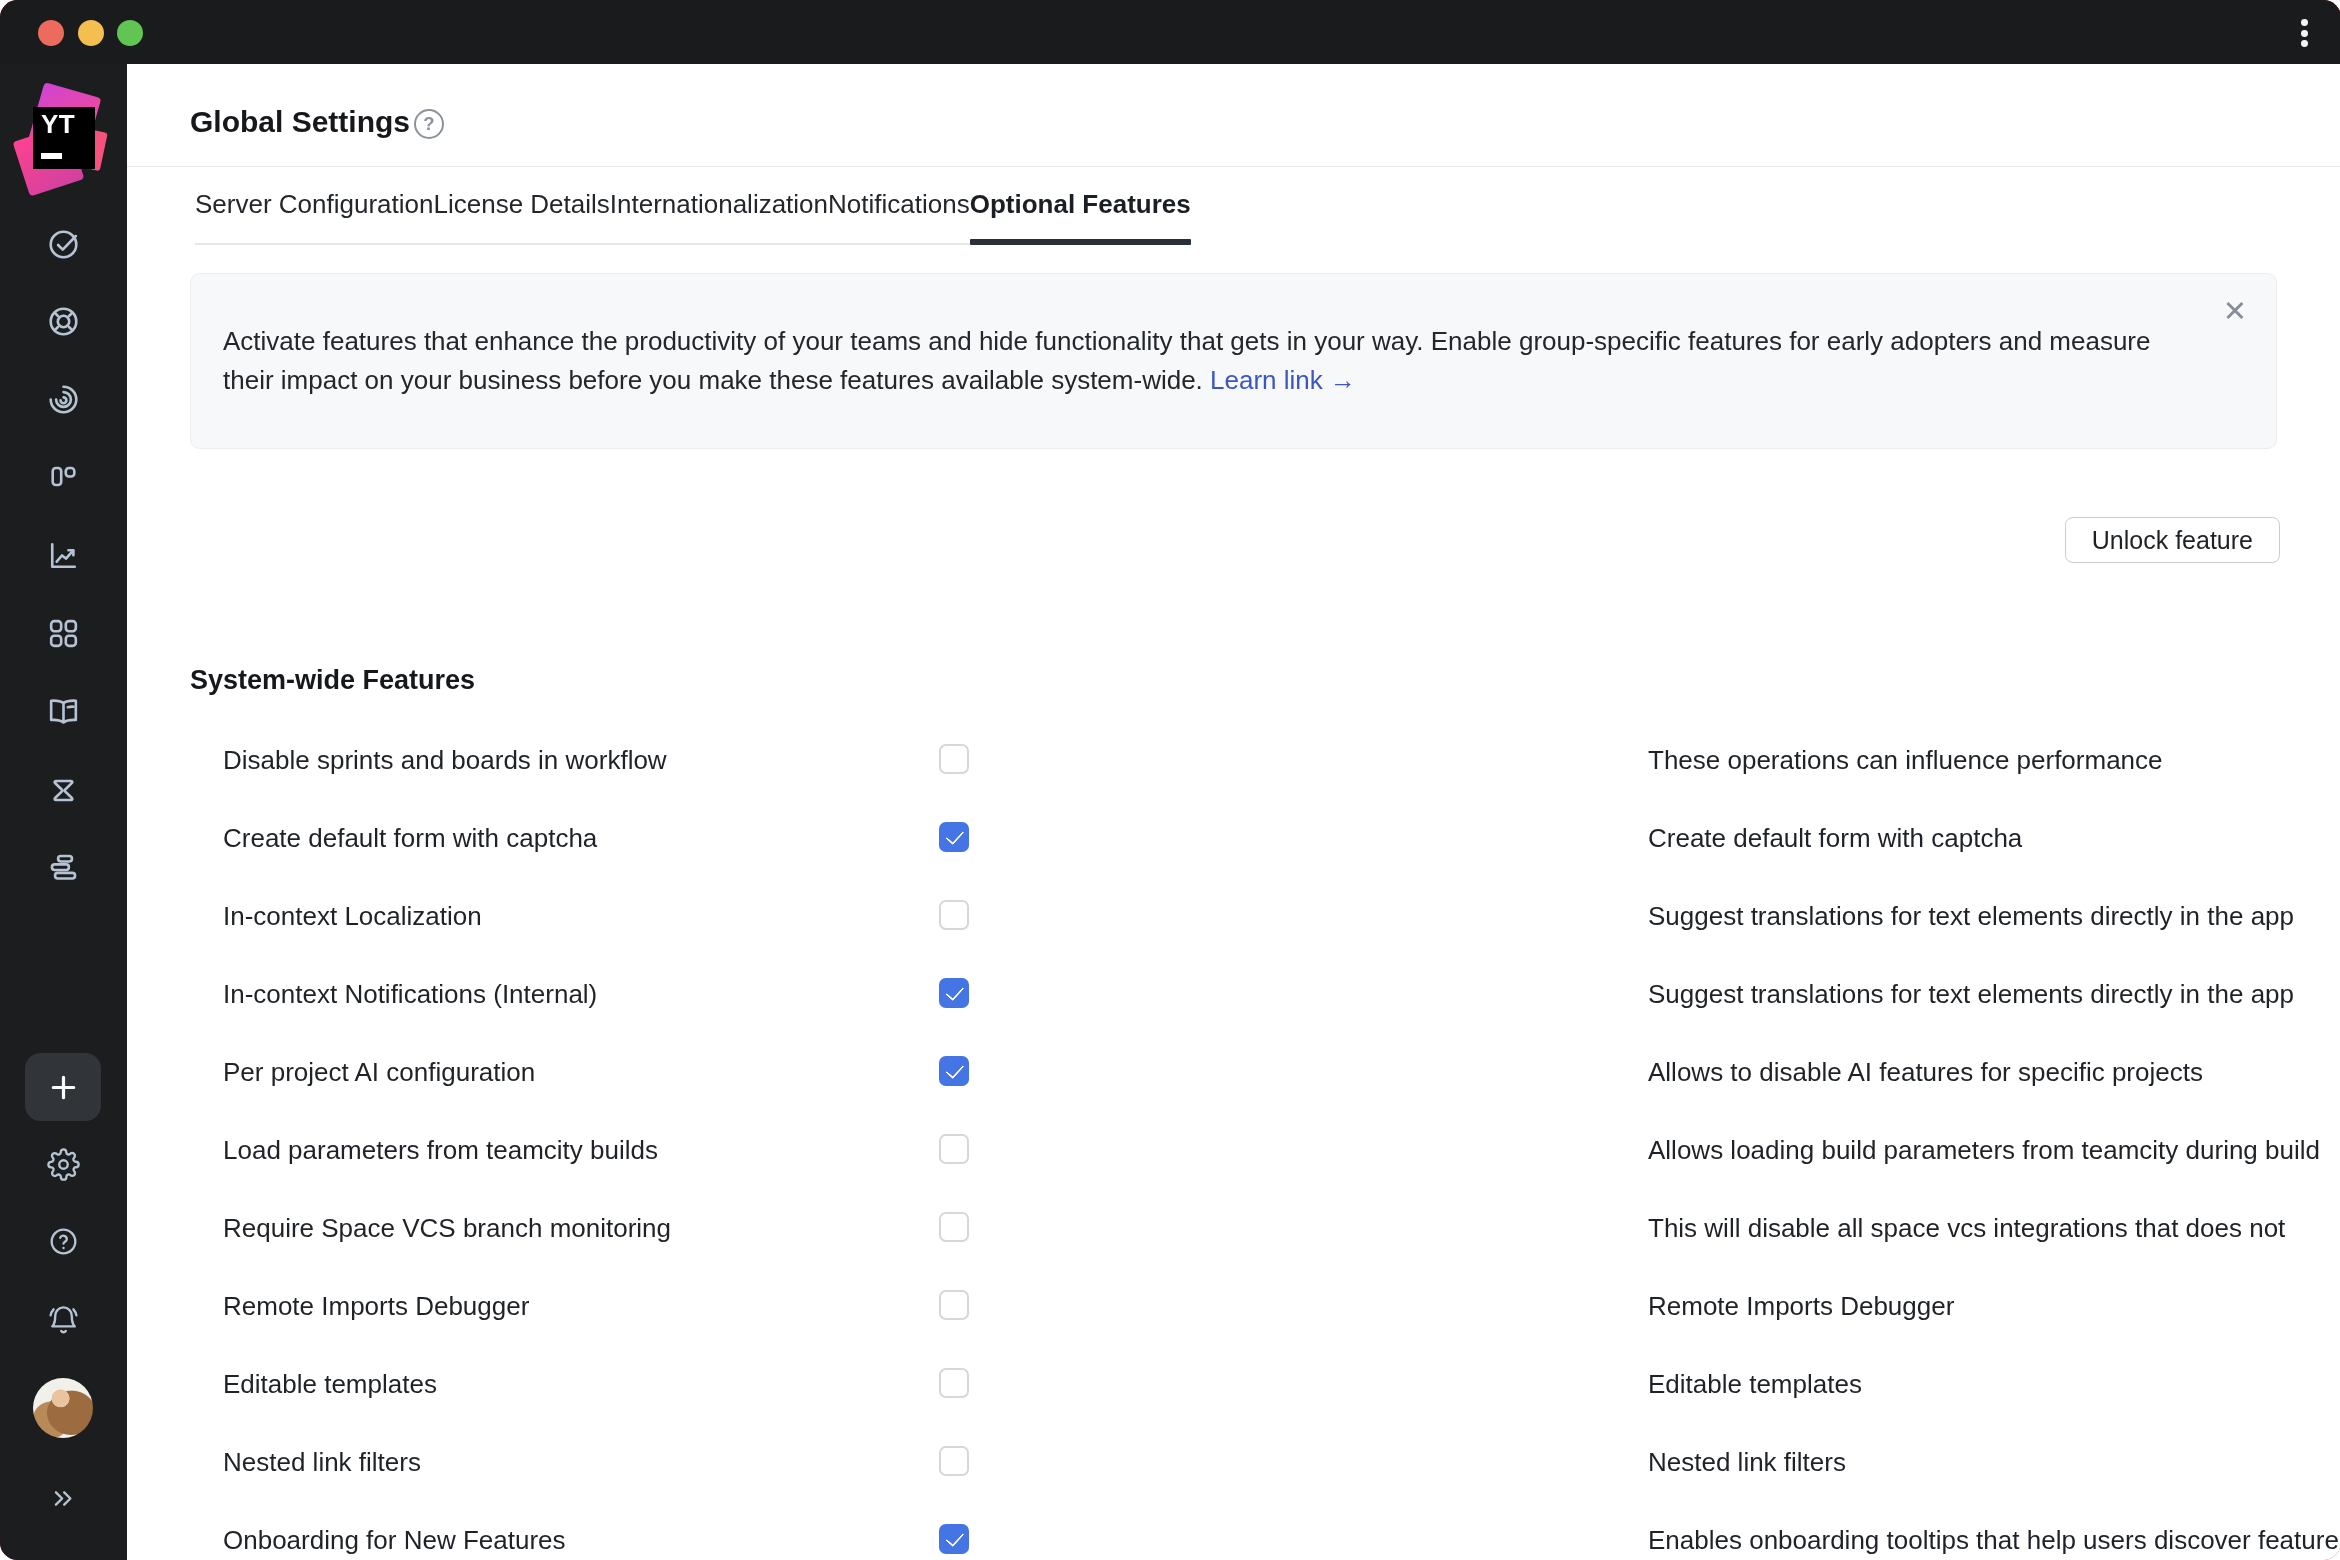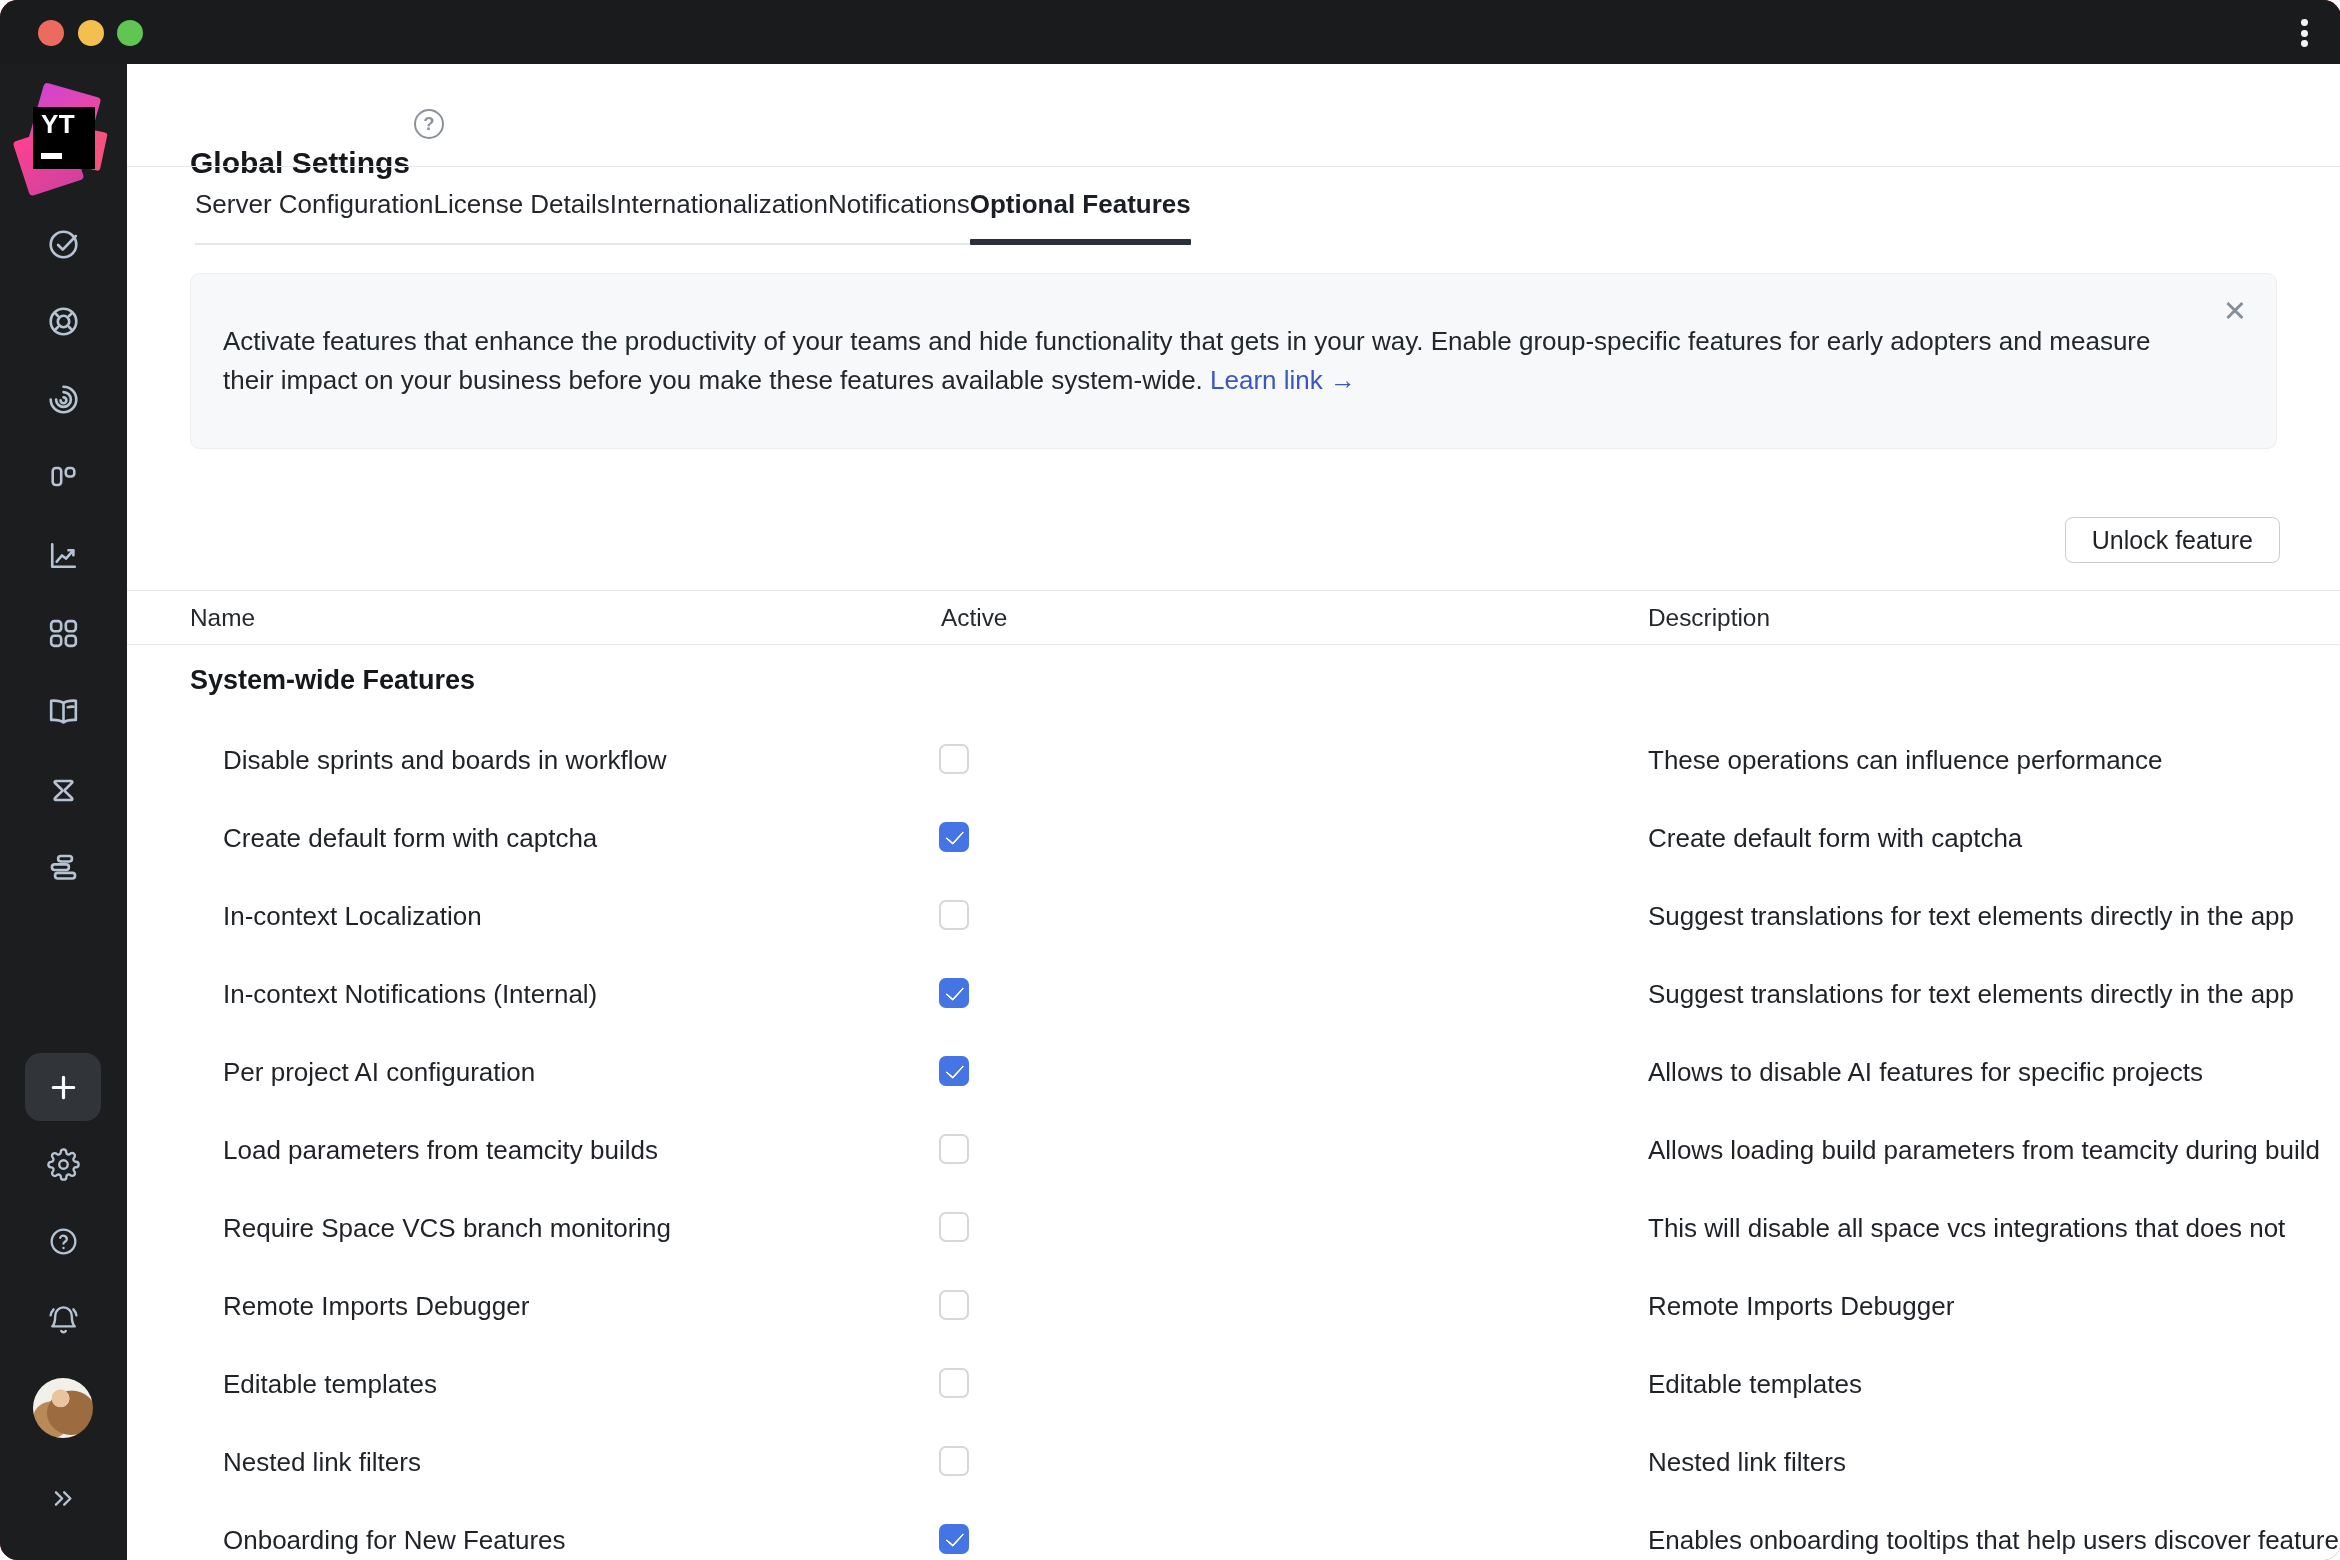--- a/index.html
+++ b/index.html
@@ -30,21 +30,21 @@
   .plusbtn svg { stroke:#ffffff; stroke-width:2.2; fill:none; stroke-linecap:round; }
   .avatar { position:absolute; left:33px; top:1314px; width:60px; height:60px; border-radius:50%; cursor:pointer;
     background:
       radial-gradient(circle at 46% 34%, #e9c49e 0 17%, rgba(0,0,0,0) 18%),
       radial-gradient(ellipse at 64% 58%, #9c6b3f 0 44%, rgba(0,0,0,0) 46%),
       radial-gradient(ellipse at 30% 70%, #b98a58 0 30%, rgba(0,0,0,0) 32%),
       #f2f0ea; }
 
   
   .main { position:absolute; left:127px; top:64px; width:2214px; height:1496px; background:#ffffff; overflow:hidden; }
-  .page-title { position:absolute; left:63px; top:41px; font-size:30px; font-weight:bold; color:#16181c;margin-top:41px; }
+  .page-title { position:absolute; left:63px; top:41px; font-size:30px; font-weight:bold; color:#16181c; }
   .title-help { position:absolute; left:287px; top:45px; width:30px; height:30px; border-radius:50%; border:2px solid #8b929c; color:#8b929c; font-size:18.5px; font-weight:bold; display:flex; align-items:center; justify-content:center; cursor:pointer; }
   .head-divider { position:absolute; left:0; top:102px; width:100%; height:1px; background:#e6e7e9; }
 
   .tabs { position:absolute; left:68px; top:103px; height:78px; display:inline-flex; border-bottom:2px solid #e6e7e9; }
   .tab { position:relative; font-size:26px; color:#23262b; line-height:74px; cursor:pointer; white-space:nowrap; }
   .tab.active { font-weight:bold; color:#1b1e23; }
   .tab.active::after { content:''; position:absolute; left:0; right:0; bottom:-2px; height:5.9px; background:#2b3036; border-radius:1px; }
 
   .banner { position:absolute; left:63px; top:209px; width:2087px; height:176px; background:#f7f8f9; border:1px solid #ecedef; border-radius:9.8px; }
   .banner-text { position:absolute; left:32px; right:94px; top:0; bottom:0; display:flex; align-items:center; font-size:26px; line-height:39px; color:#23262b; }
@@ -205,25 +205,20 @@
 
     <div class="banner">
       <div class="banner-text">
         <span><span>Activate features that enhance the productivity of your teams and hide functionality that gets in your way. Enable group-specific features for early adopters and measure their impact on your business before you make these features available system-wide. </span><a class="banner-link">Learn link →</a></span>
       </div>
       <div class="banner-close">✕</div>
     </div>
 
     <button class="unlock-btn">Unlock feature</button>
 
-    <div class="thead">
-      <div class="col col-name">Name</div>
-      <div class="col col-active">Active</div>
-      <div class="col col-desc">Description</div>
-    </div>
 
     <div class="section-title">System-wide Features</div>
 
     <div class="rows" id="rows">
         <div class="trow">
           <div class="cell-name">Disable sprints and boards in workflow</div>
           <div class="checkbox"></div>
           <div class="cell-desc">These operations can influence performance</div>
         </div>
         <div class="trow">

